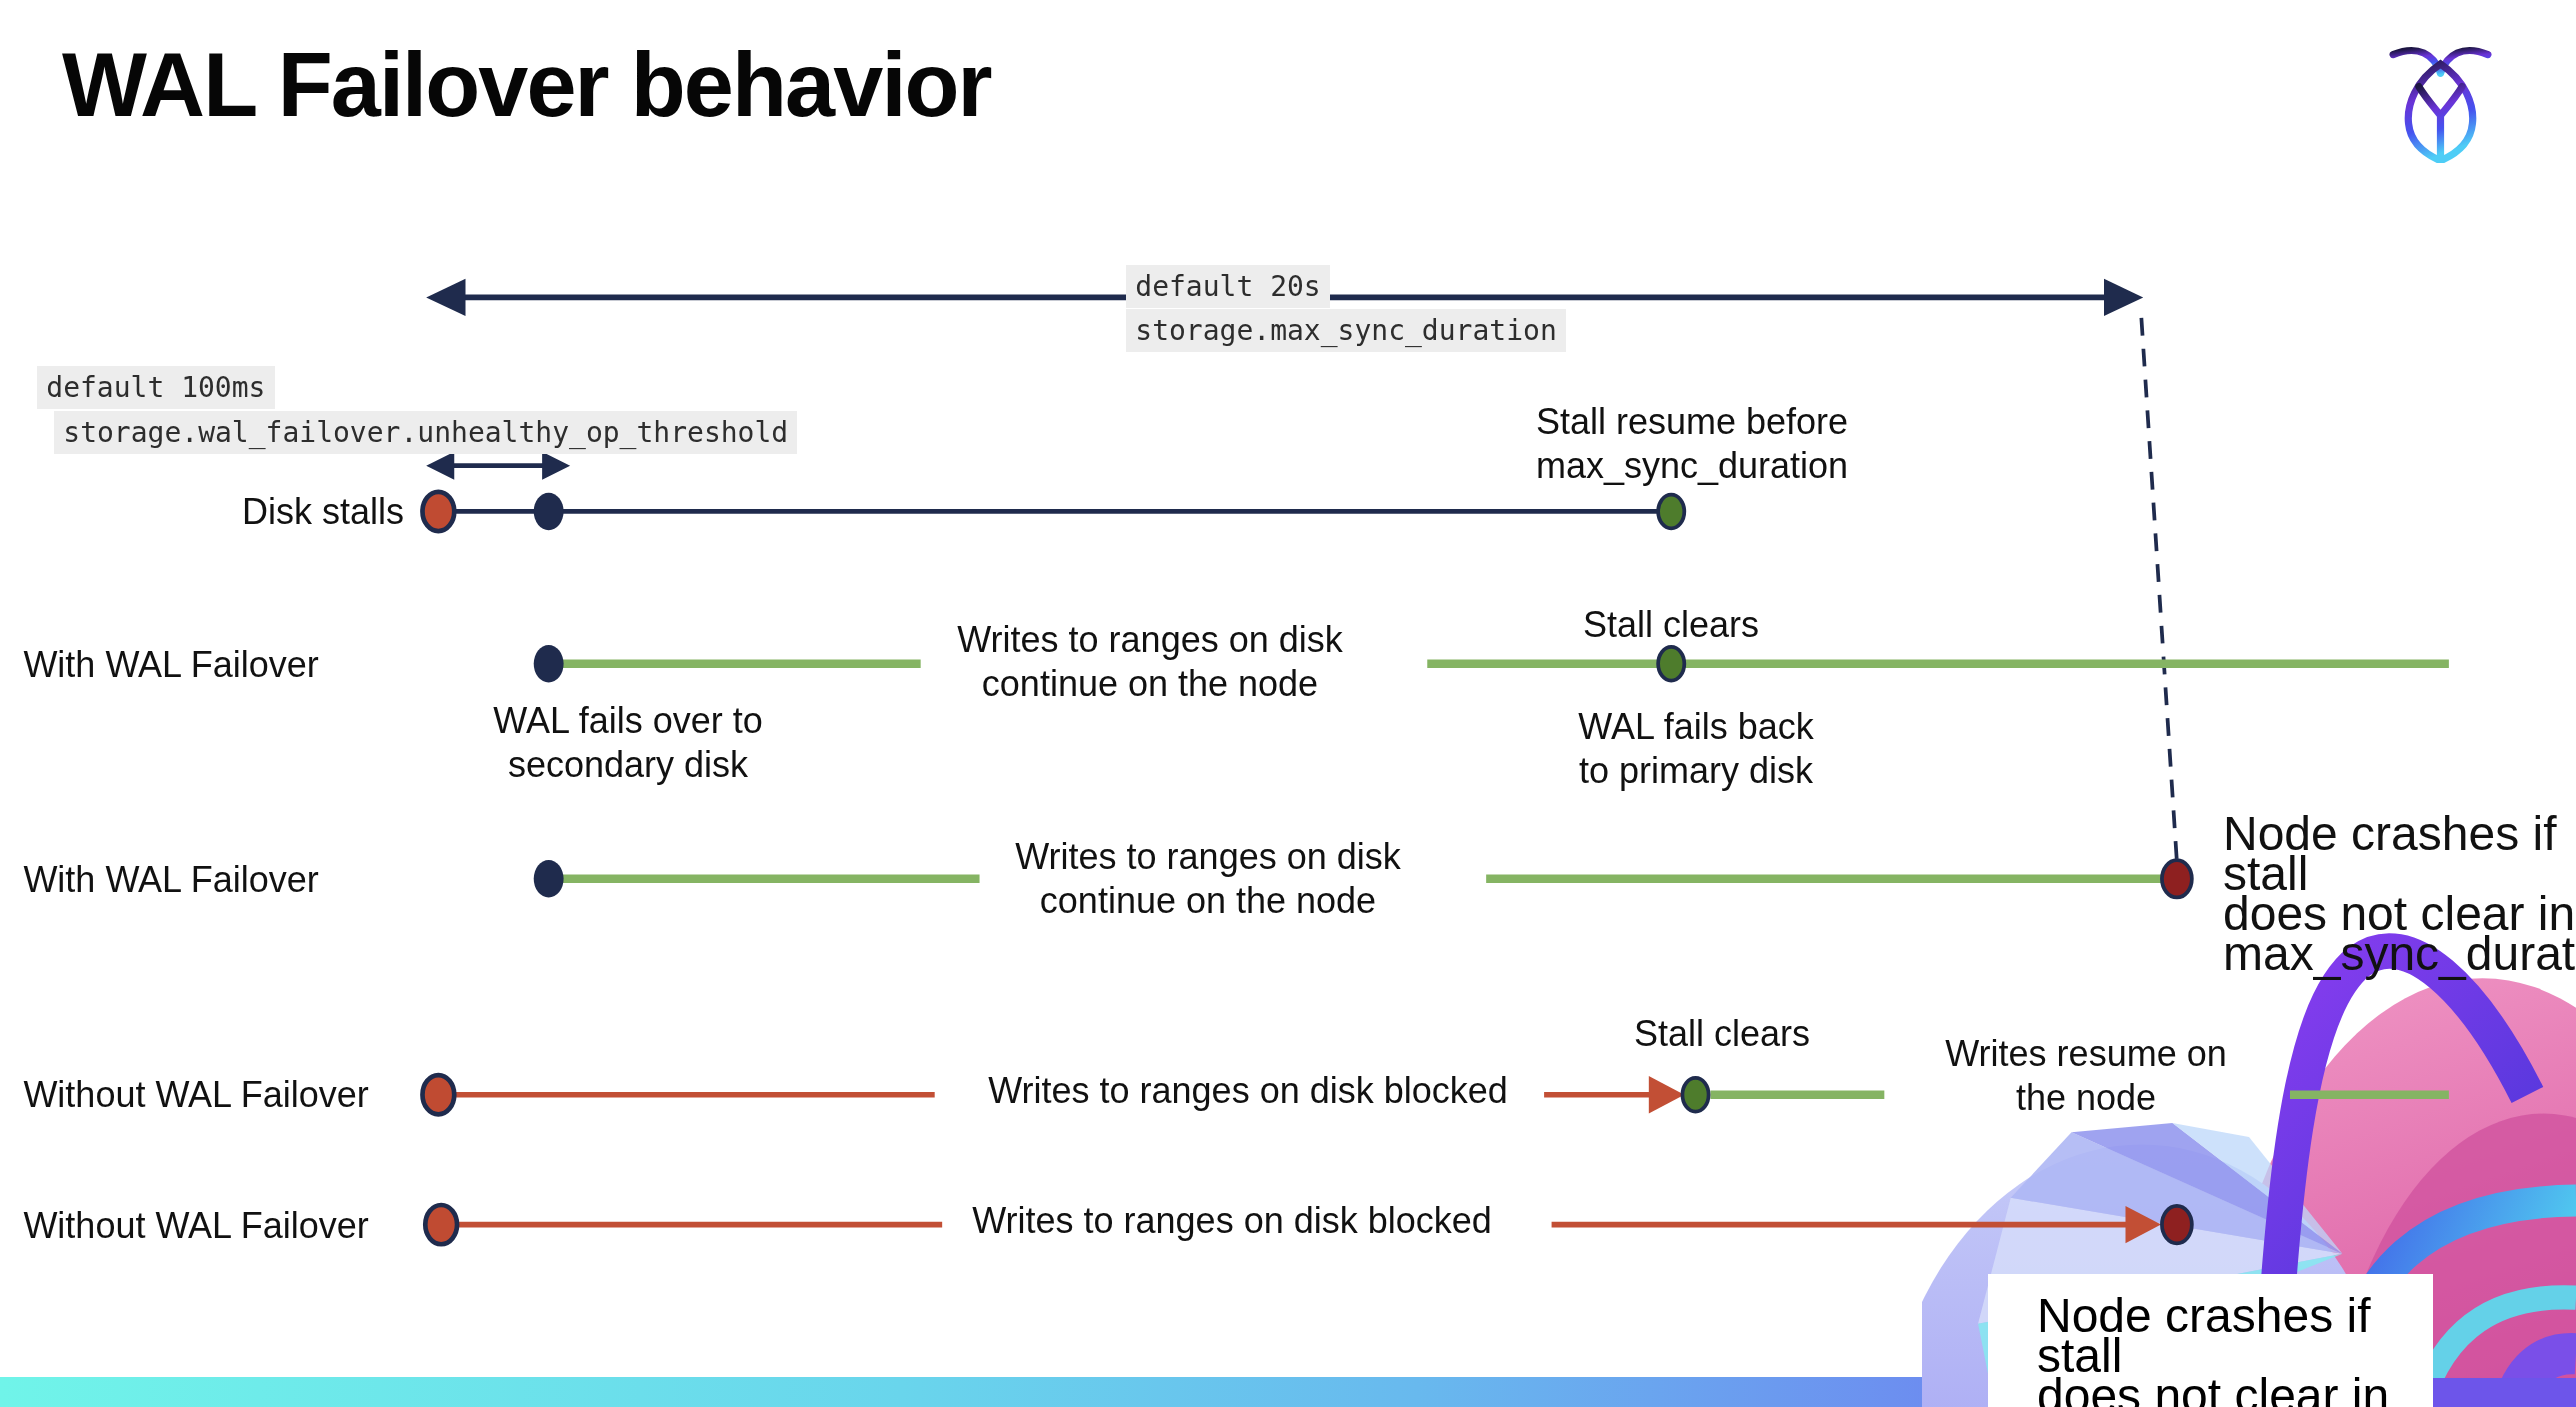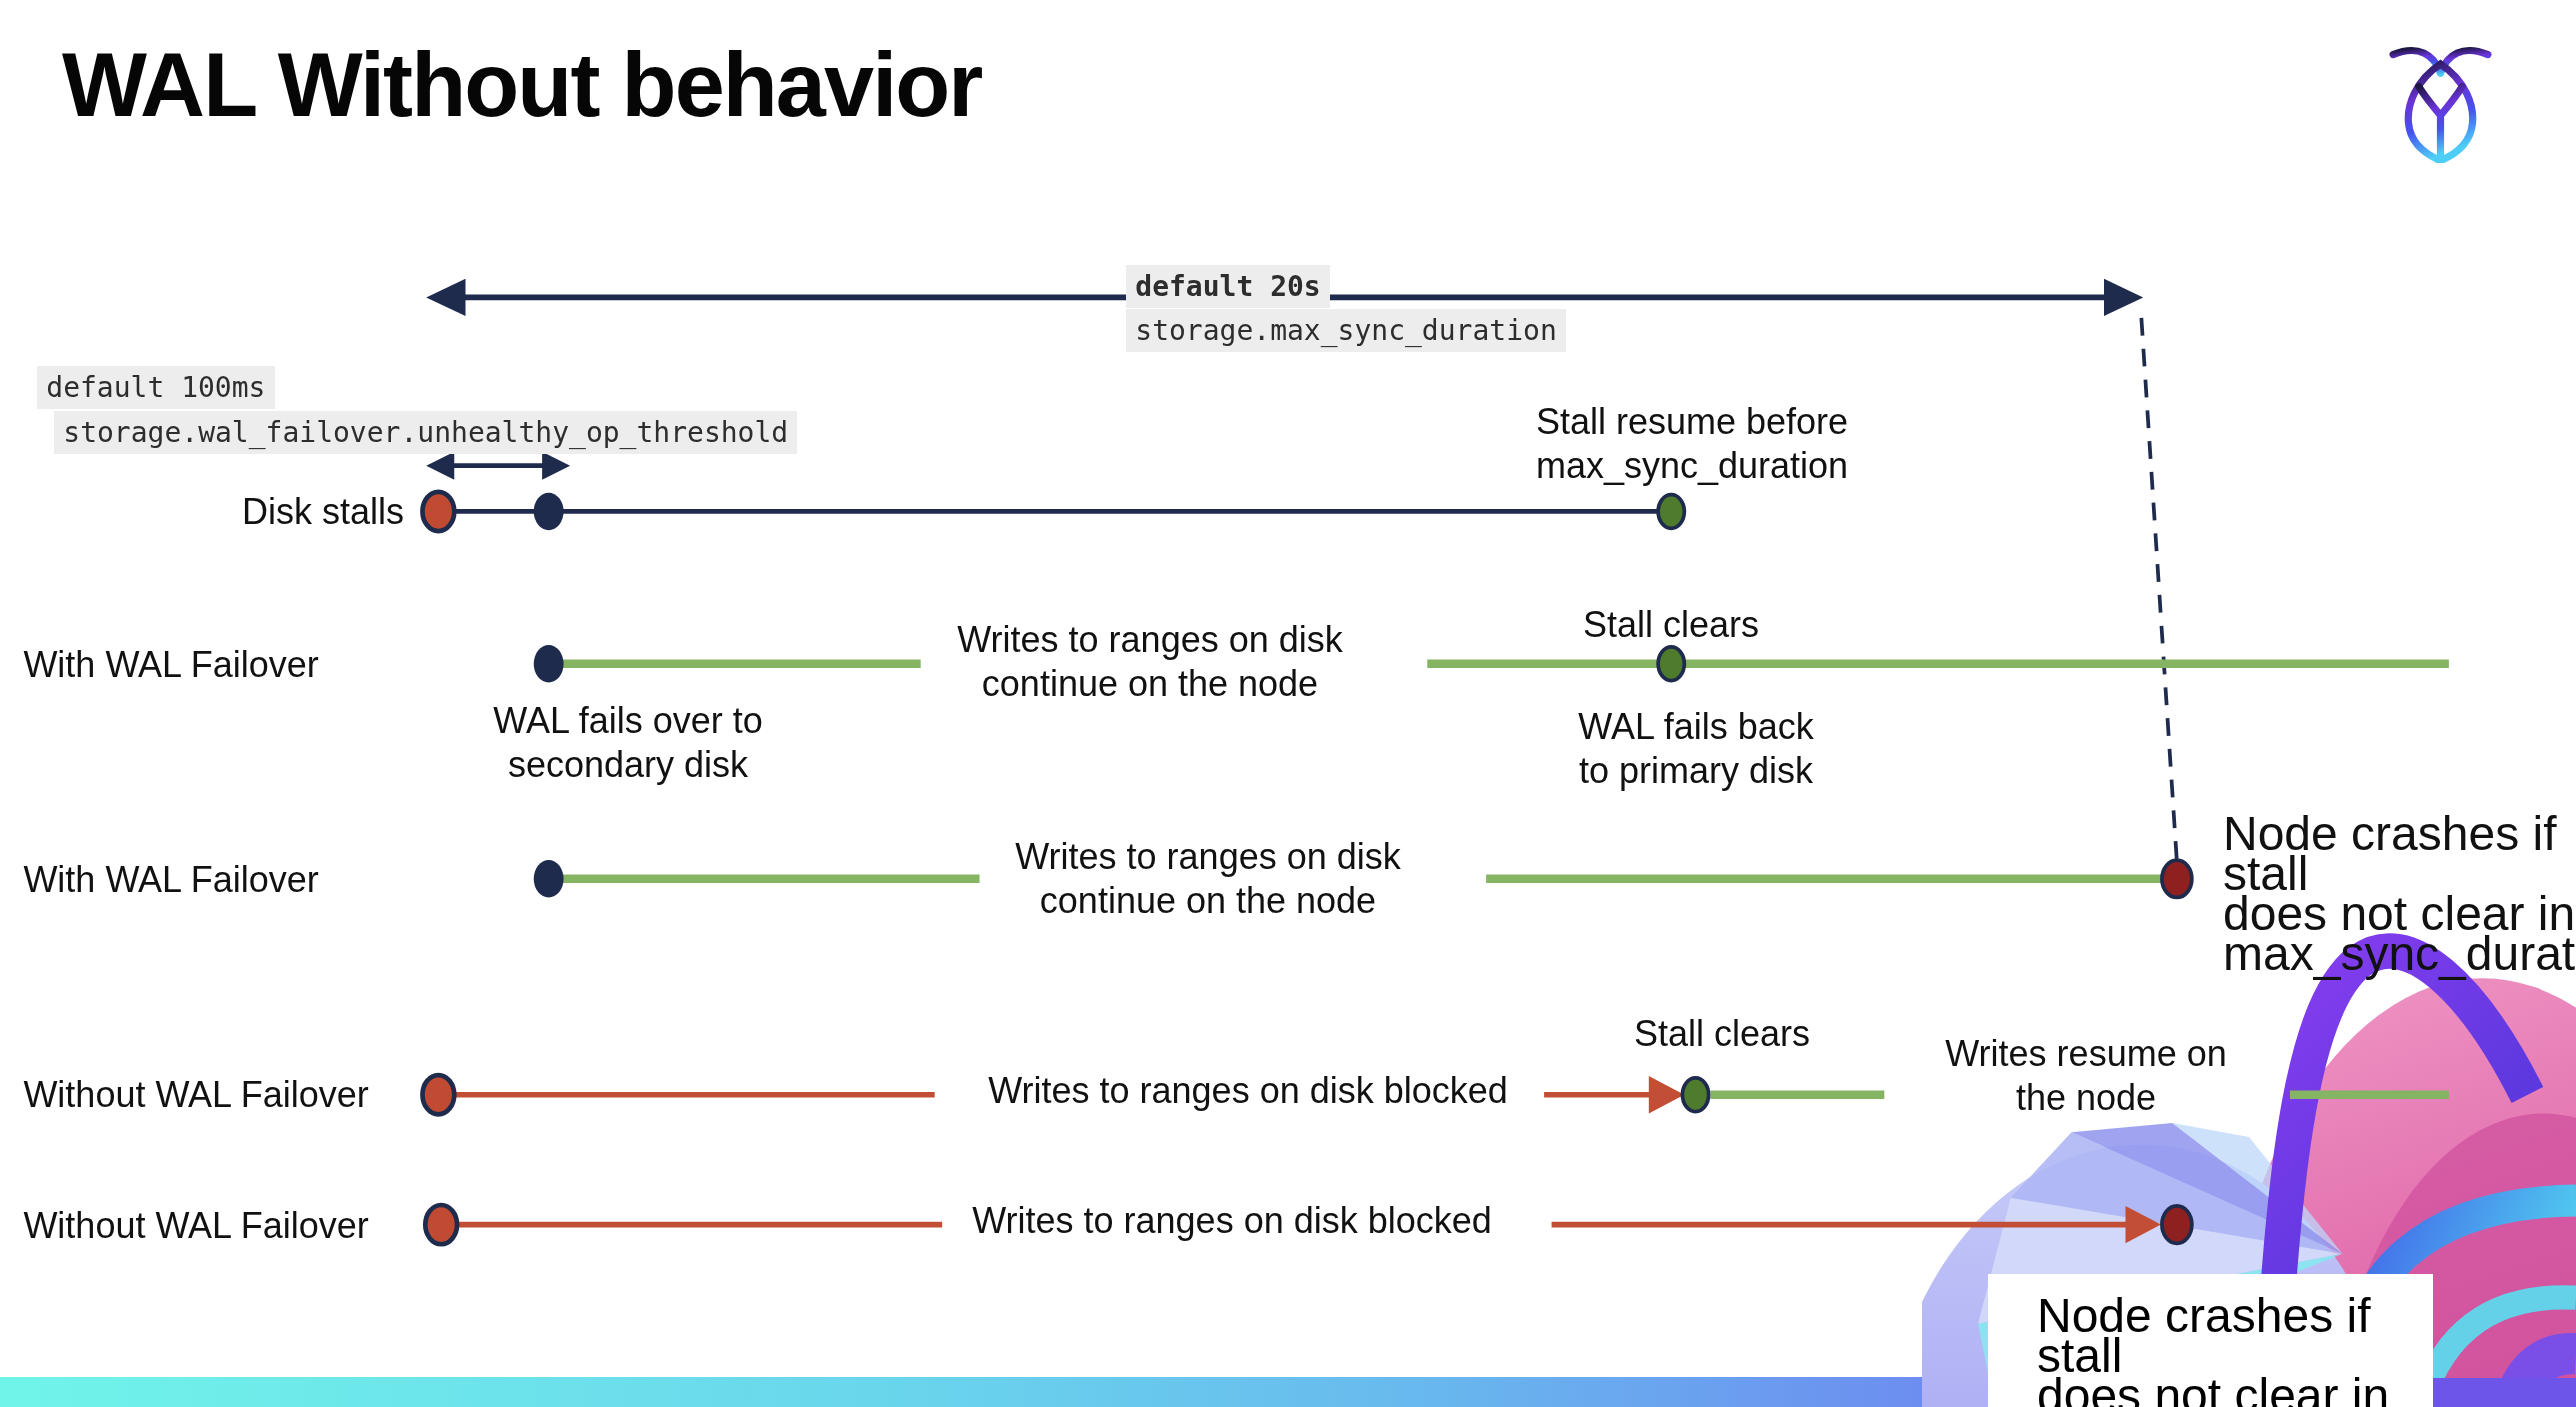--- a/index.html
+++ b/index.html
@@ -123,40 +123,40 @@
 
     <g>
       <line x1="489" y1="1310" x2="1008" y2="1310" style="stroke:var(--red-line)" stroke-width="6"></line>
       <line x1="1660" y1="1310" x2="2276" y2="1310" style="stroke:var(--red-line)" stroke-width="6"></line>
       <polygon points="2312,1310 2274,1290 2274,1330" style="fill:var(--red-line)"></polygon>
       <ellipse cx="472" cy="1310" rx="17" ry="21" style="fill:var(--red-orange);stroke:var(--navy)" stroke-width="5"></ellipse>
       <ellipse cx="2329" cy="1310" rx="16" ry="20" style="fill:var(--dark-red);stroke:var(--navy)" stroke-width="4"></ellipse>
     </g>
   </svg>
 
-  <div class="txt page-title">WAL Without behavior</div>
+  <div class="txt page-title">WAL Failover behavior</div>
 
   <svg class="logo" width="103" height="122" viewBox="0 0 100 118" aria-hidden="true">
     <defs>
       <linearGradient id="logoGrad" x1="0" y1="0" x2="0.25" y2="1">
         <stop offset="0" stop-color="#1c1542"></stop>
           <stop offset="0.38" stop-color="#6a33d6"></stop>
         <stop offset="0.68" stop-color="#4553ef"></stop>
           <stop offset="1" stop-color="#4ecdf6"></stop>
       </linearGradient>
     </defs>
     <g fill="none" stroke="url(#logoGrad)" stroke-width="7" stroke-linecap="round">
       <path d="M4,13 C28,3 44,13 50,31"></path>
       <path d="M96,13 C72,3 56,13 50,31"></path>
       <path d="M50,22 C26,38 17,62 19,80 C21,100 36,110 50,116 C64,110 79,100 81,80 C83,62 74,38 50,22 Z"></path>
       <path d="M50,113 L50,72 M50,72 C42,62 35,54 29,44 M50,72 C58,62 65,54 71,44"></path>
     </g>
   </svg>
 
-  <div class="chip" style="left:1126px;top:265px;font-weight:bold;">default 20s</div>
+  <div class="chip" style="left:1126px;top:265px;">default 20s</div>
   <div class="chip" style="left:1126px;top:309px;">storage.max_sync_duration</div>
   <div class="chip" style="left:37px;top:366px;">default 100ms</div>
   <div class="chip" style="left:37px;top:411px;margin-left:17px;">storage.wal_failover.unhealthy_op_threshold</div>
 
   <div class="txt row-label right-align" style="left:404px;top:490px;">Disk stalls</div>
   <div class="txt row-label" style="left:23.4px;top:643px;">With WAL Failover</div>
   <div class="txt row-label" style="left:23.4px;top:858px;">With WAL Failover</div>
   <div class="txt row-label" style="left:23.4px;top:1073px;">Without WAL Failover</div>
   <div class="txt row-label" style="left:23.4px;top:1204px;">Without WAL Failover</div>
 

